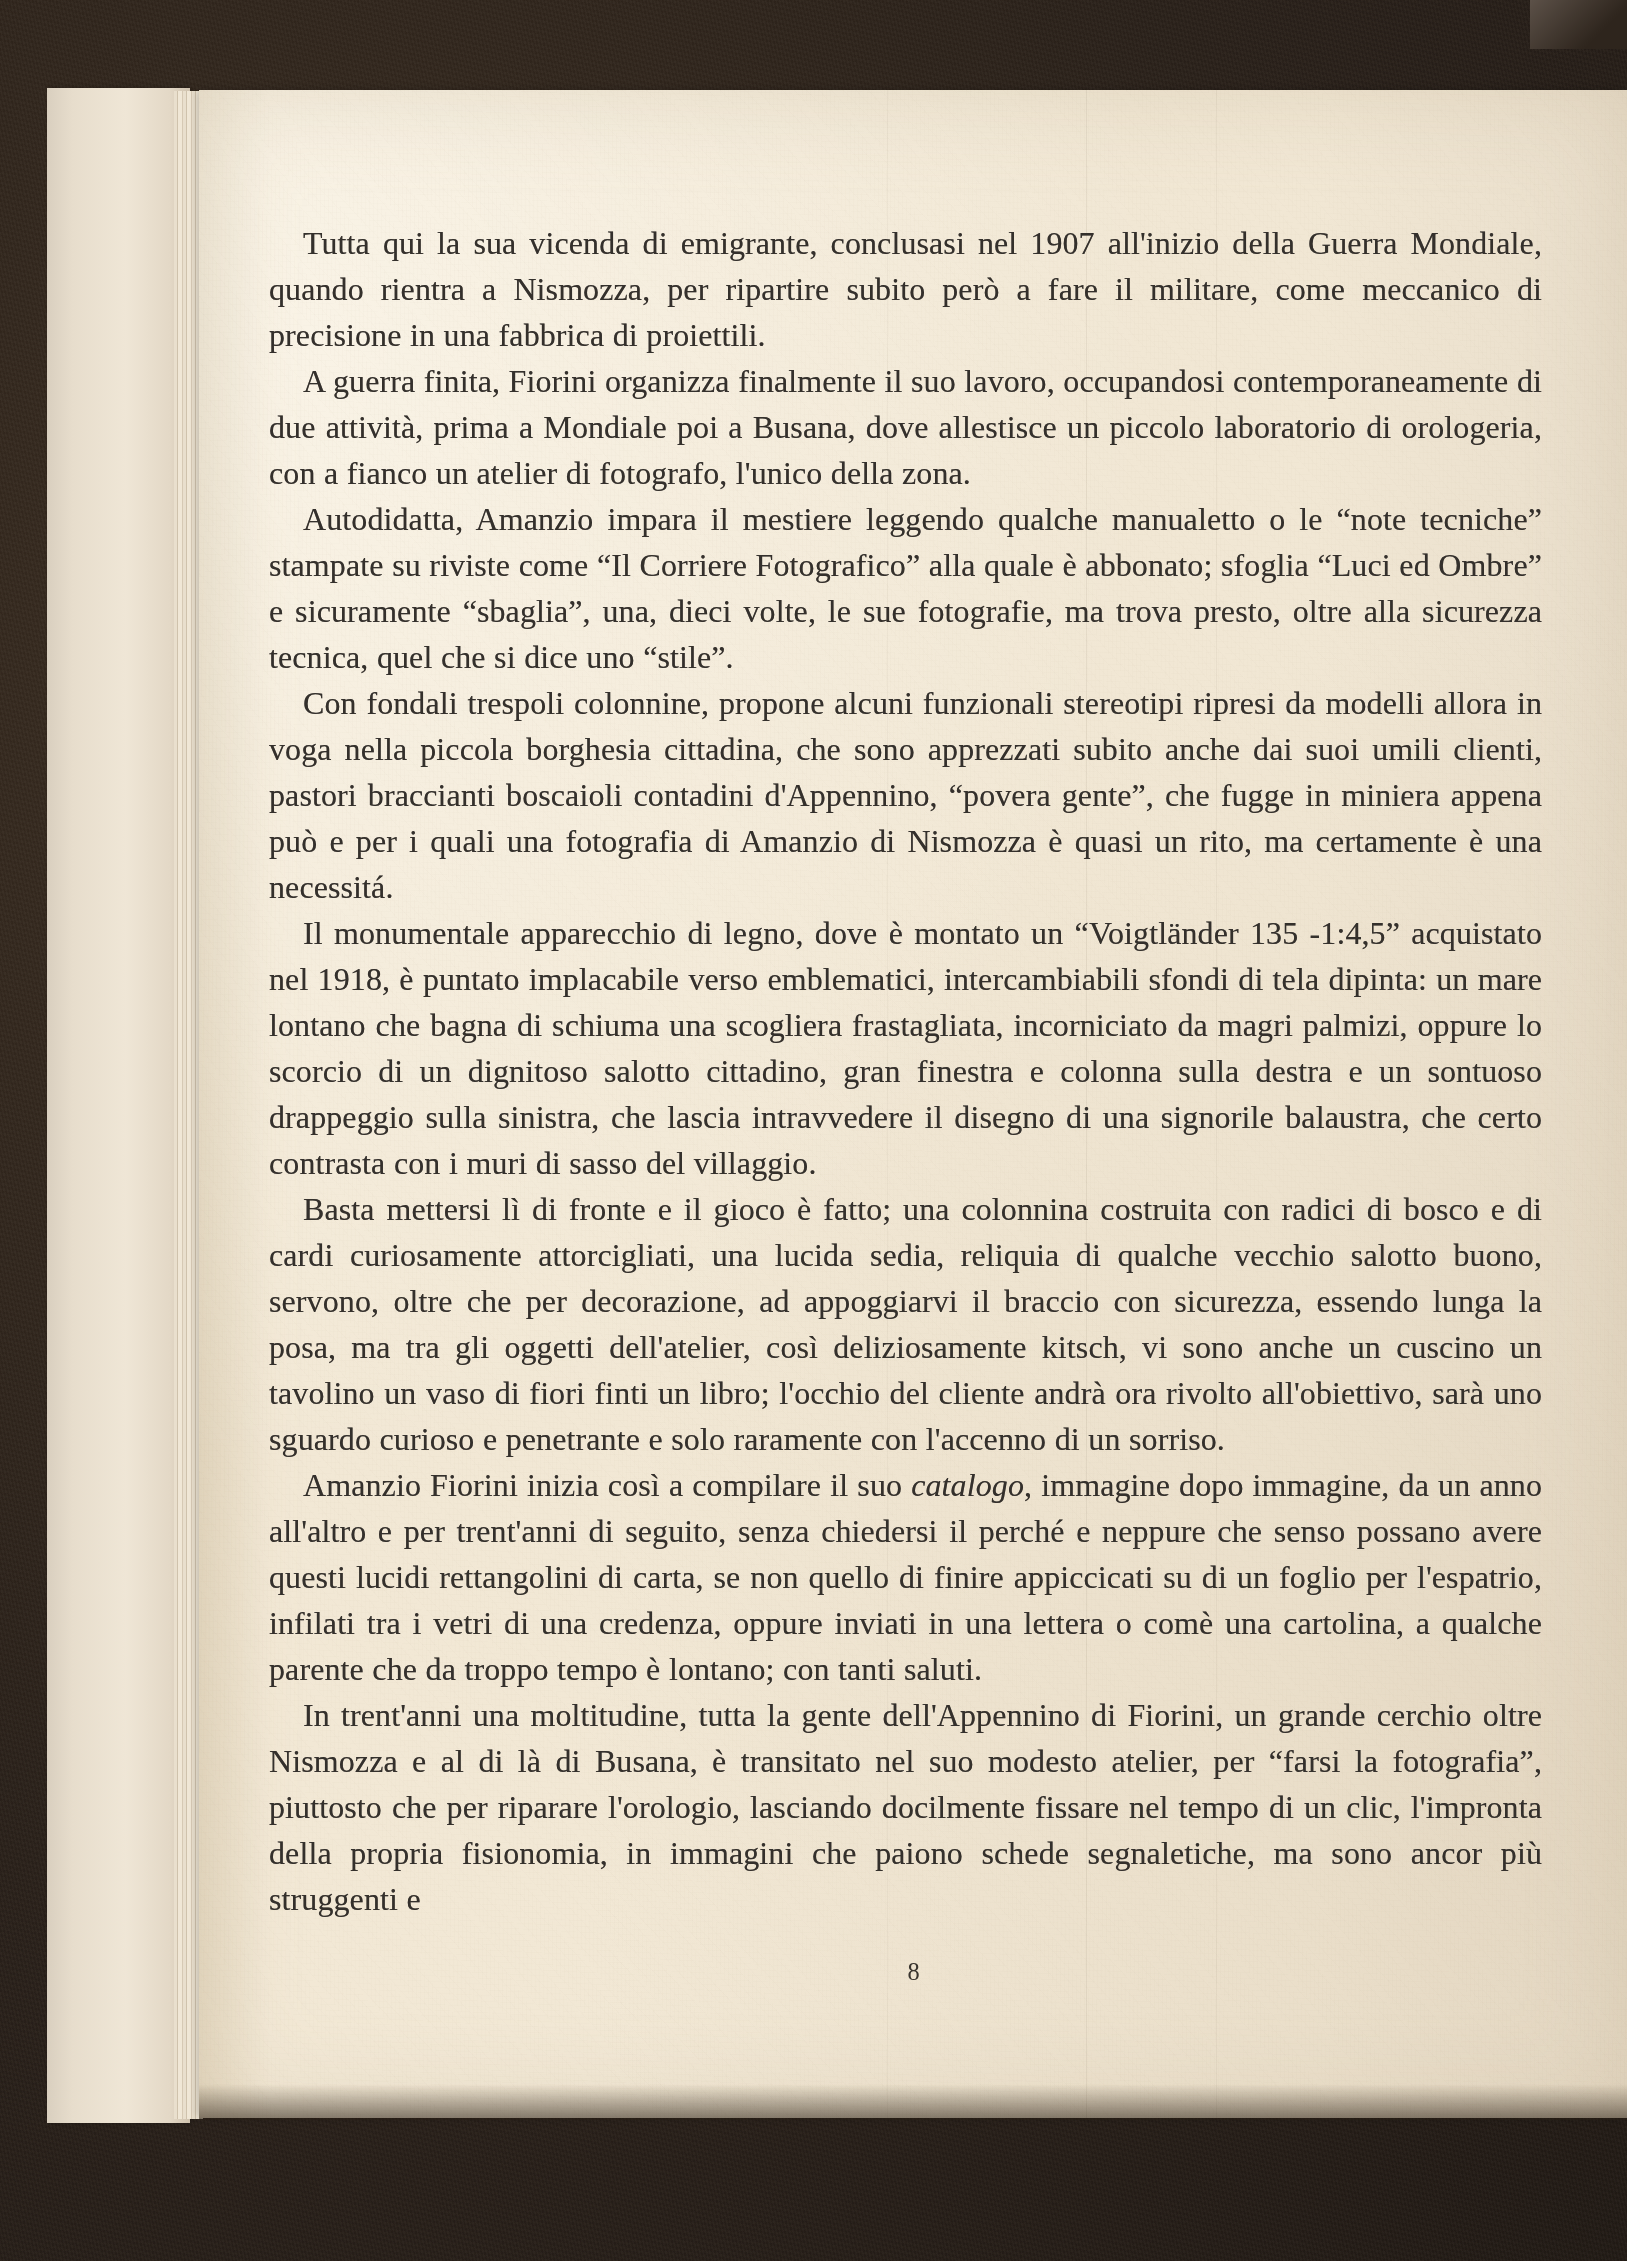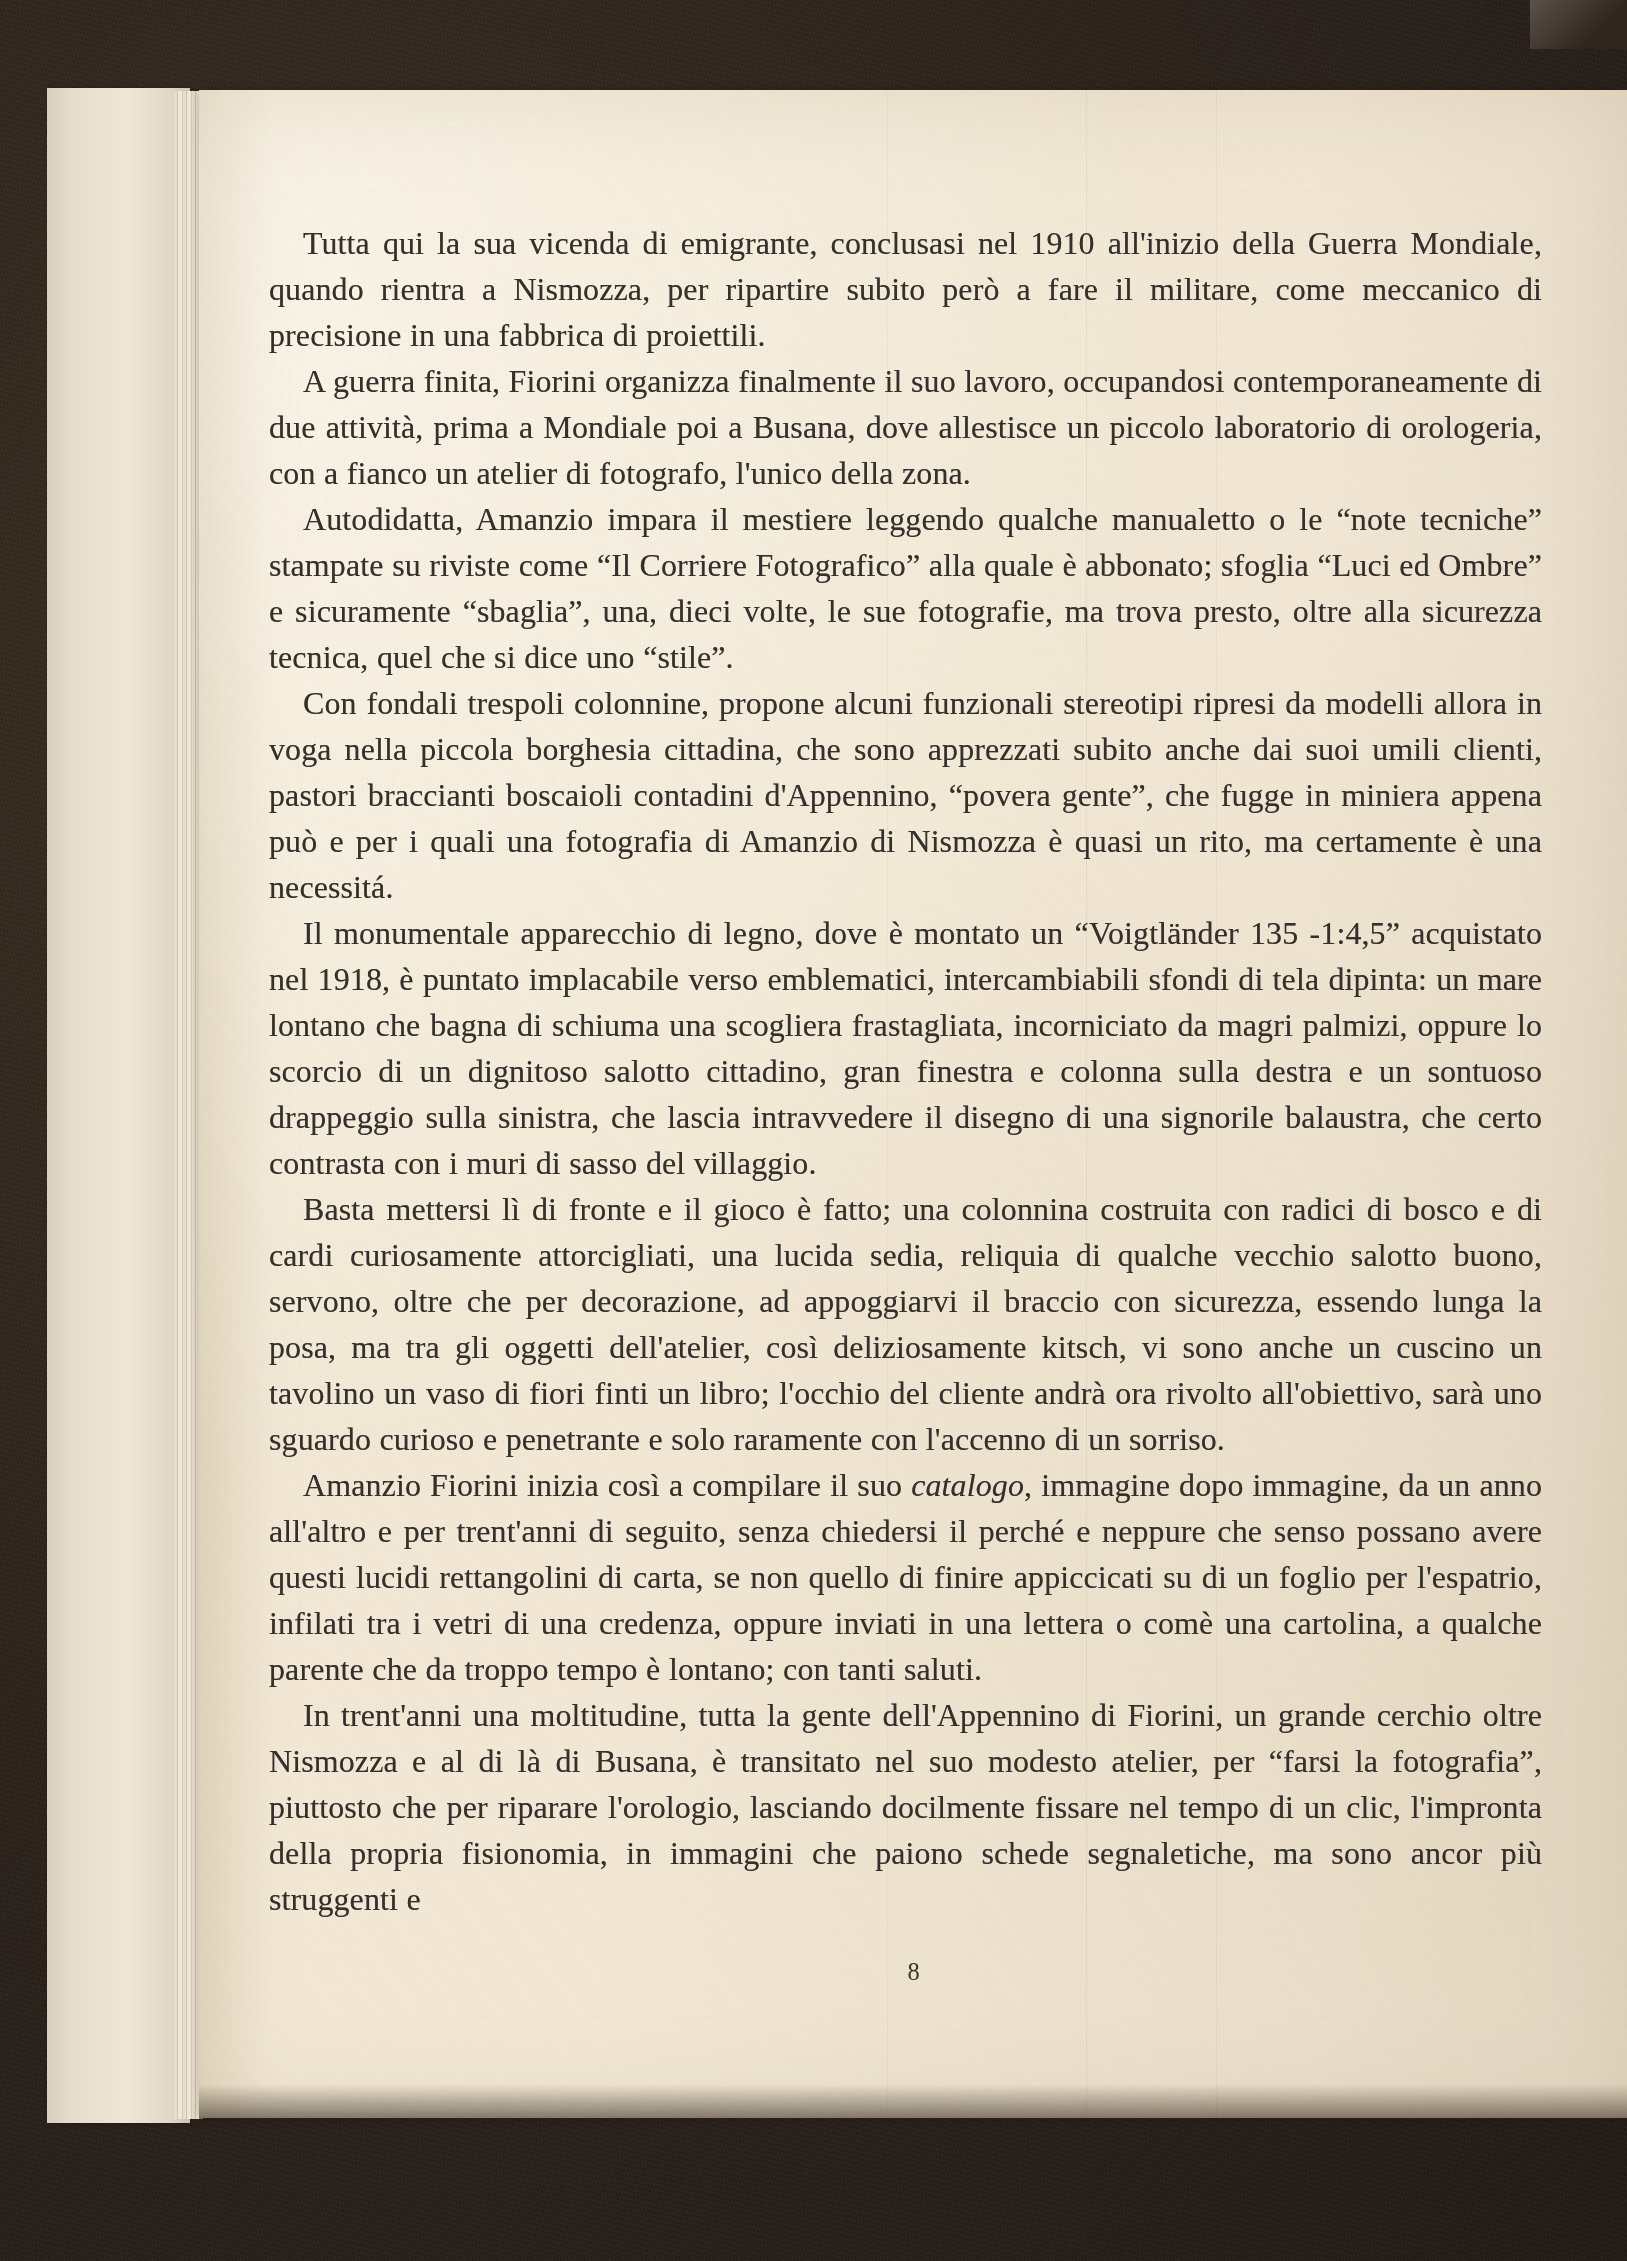--- a/index.html
+++ b/index.html
@@ -174,21 +174,21 @@
 
   <div class="corner-dark"></div>
 
   <div class="gutter-strip"></div>
   <div class="page-edges"></div>
 
   <div class="leaf">
 
     <div class="textblock">
 
-      <p class="para">Tutta qui la sua vicenda di emigrante, conclusasi nel 1910 all'inizio della Guerra Mondiale, quando rientra a Nismozza, per ripartire subito però a fare il militare, come meccanico di precisione in una fabbrica di proiettili.</p>
+      <p class="para">Tutta qui la sua vicenda di emigrante, conclusasi nel 1907 all'inizio della Guerra Mondiale, quando rientra a Nismozza, per ripartire subito però a fare il militare, come meccanico di precisione in una fabbrica di proiettili.</p>
       <p class="para">A guerra finita, Fiorini organizza finalmente il suo lavoro, occupandosi contemporaneamente di due attività, prima a Mondiale poi a Busana, dove allestisce un piccolo laboratorio di orologeria, con a fianco un atelier di fotografo, l'unico della zona.</p>
       <p class="para">Autodidatta, Amanzio impara il mestiere leggendo qualche manualetto o le “note tecniche” stampate su riviste come “Il Corriere Fotografico” alla quale è abbonato; sfoglia “Luci ed Ombre” e sicuramente “sbaglia”, una, dieci volte, le sue fotografie, ma trova presto, oltre alla sicurezza tecnica, quel che si dice uno “stile”.</p>
       <p class="para">Con fondali trespoli colonnine, propone alcuni funzionali stereotipi ripresi da modelli allora in voga nella piccola borghesia cittadina, che sono apprezzati subito anche dai suoi umili clienti, pastori braccianti boscaioli contadini d'Appennino, “povera gente”, che fugge in miniera appena può e per i quali una fotografia di Amanzio di Nismozza è quasi un rito, ma certamente è una necessitá.</p>
       <p class="para">Il monumentale apparecchio di legno, dove è montato un “Voigtländer 135 -1:4,5” acquistato nel 1918, è puntato implacabile verso emblematici, intercambiabili sfondi di tela dipinta: un mare lontano che bagna di schiuma una scogliera frastagliata, incorniciato da magri palmizi, oppure lo scorcio di un dignitoso salotto cittadino, gran finestra e colonna sulla destra e un sontuoso drappeggio sulla sinistra, che lascia intravvedere il disegno di una signorile balaustra, che certo contrasta con i muri di sasso del villaggio.</p>
       <p class="para">Basta mettersi lì di fronte e il gioco è fatto; una colonnina costruita con radici di bosco e di cardi curiosamente attorcigliati, una lucida sedia, reliquia di qualche vecchio salotto buono, servono, oltre che per decorazione, ad appoggiarvi il braccio con sicurezza, essendo lunga la posa, ma tra gli oggetti dell'atelier, così deliziosamente kitsch, vi sono anche un cuscino un tavolino un vaso di fiori finti un libro; l'occhio del cliente andrà ora rivolto all'obiettivo, sarà uno sguardo curioso e penetrante e solo raramente con l'accenno di un sorriso.</p>
 
       <p class="para"><span>Amanzio Fiorini inizia così a compilare il suo </span><em>catalogo</em><span>, immagine dopo immagine, da un anno all'altro e per trent'anni di seguito, senza chiedersi il perché e neppure che senso possano avere questi lucidi rettangolini di carta, se non quello di finire appiccicati su di un foglio per l'espatrio, infilati tra i vetri di una credenza, oppure inviati in una lettera o comè una cartolina, a qualche parente che da troppo tempo è lontano; con tanti saluti.</span></p>
 
       <p class="para">In trent'anni una moltitudine, tutta la gente dell'Appennino di Fiorini, un grande cerchio oltre Nismozza e al di là di Busana, è transitato nel suo modesto atelier, per “farsi la fotografia”, piuttosto che per riparare l'orologio, lasciando docilmente fissare nel tempo di un clic, l'impronta della propria fisionomia, in immagini che paiono schede segnaletiche, ma sono ancor più struggenti e</p>
 

